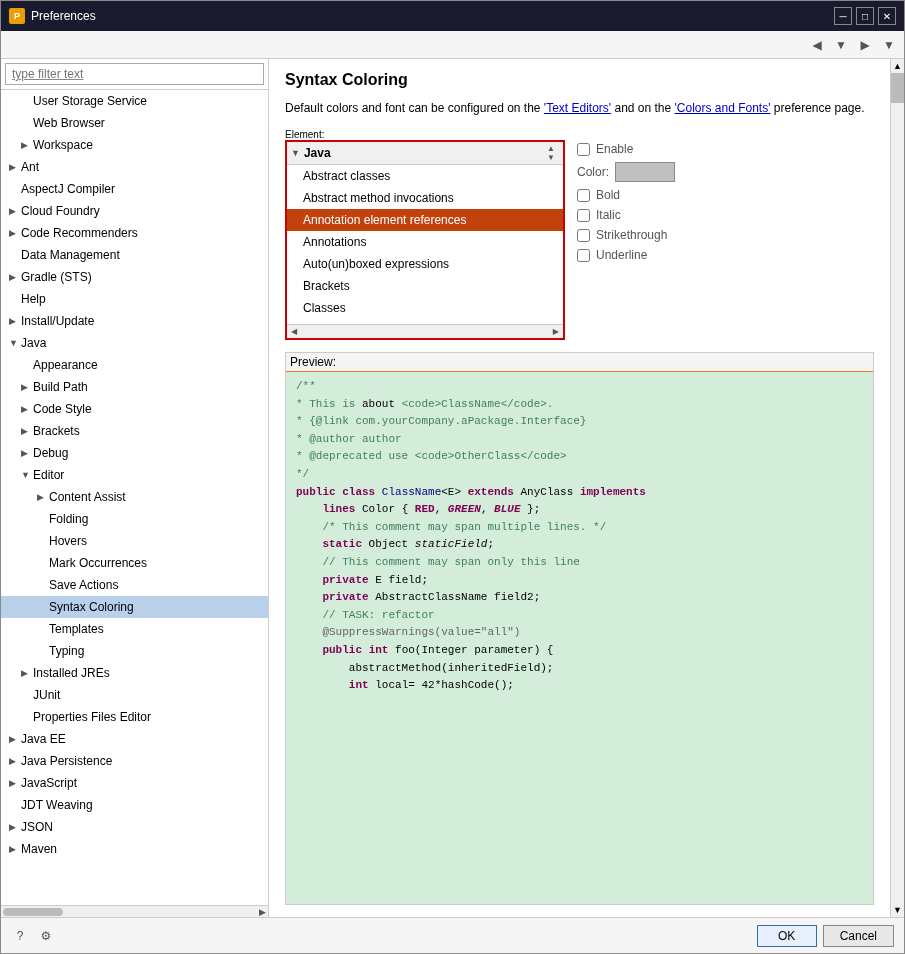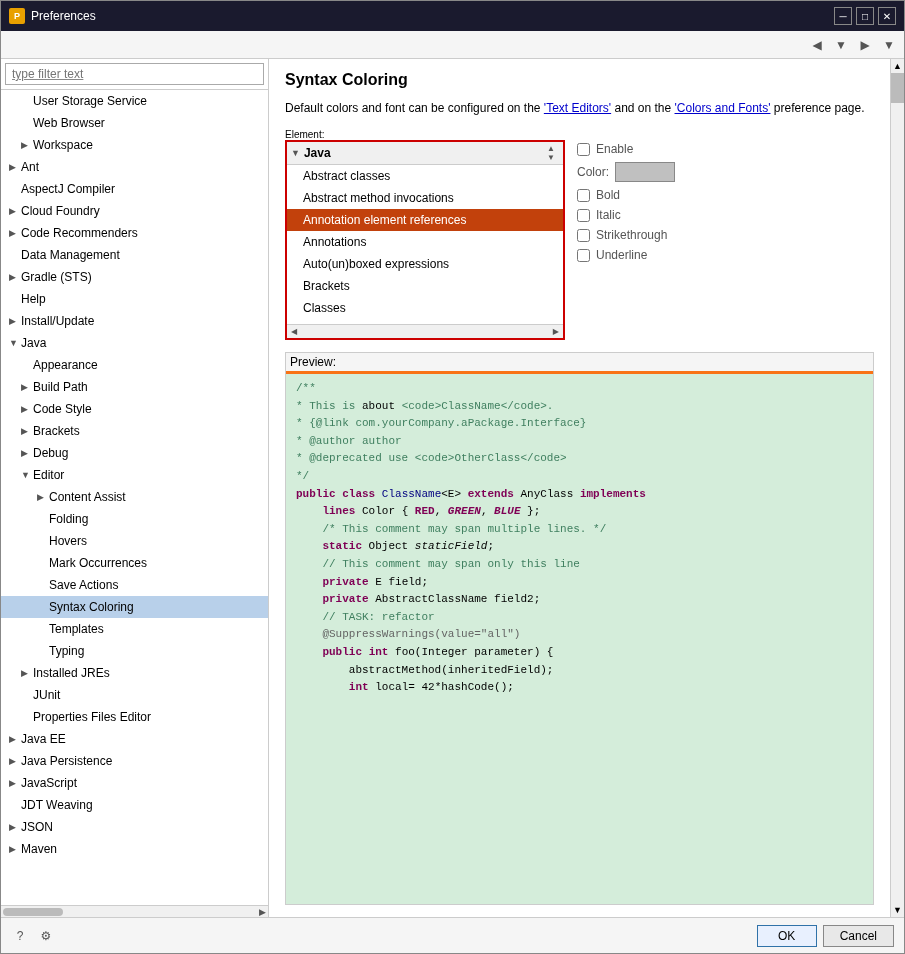--- a/index.html
+++ b/index.html
@@ -52,21 +52,21 @@
 
     .element-options { display: flex; flex-direction: column; gap: 6px; padding-top: 2px; }
     .option-row { display: flex; align-items: center; gap: 6px; }
     .option-label { font-size: 12px; color: #555; }
     .checkbox-row { display: flex; align-items: center; gap: 6px; }
     .checkbox-row input[type="checkbox"] { margin: 0; }
     .checkbox-row label { font-size: 12px; color: #555; }
     .color-box { width: 60px; height: 20px; background: #c0c0c0; border: 1px solid #888; }
 
     .preview-section { border: 1px solid #ccc; flex: 1; overflow: hidden; display: flex; flex-direction: column; }
-    .preview-label { font-size: 12px; padding: 2px 4px; border-bottom: 3px solid #f97316; background: #f5f5f5; }
+    .preview-label { font-size: 12px; padding: 2px 4px; border-bottom: 1px solid #f97316; background: #f5f5f5; }
     .preview-code { background: #d4edda; flex: 1; overflow-y: auto; padding: 6px 10px; font-family: 'Courier New', Courier, monospace; font-size: 11px; line-height: 1.6; }
     .code-comment { color: #3f7f5f; }
     .code-keyword { color: #7f0055; font-weight: bold; }
     .code-type { color: #000080; }
     .code-annotation { color: #646464; }
     .code-italic { font-style: italic; }
 
     .bottom-bar { border-top: 1px solid #ccc; padding: 6px 10px; display: flex; align-items: center; justify-content: space-between; background: #f5f5f5; height: 36px; }
     .bottom-icons { display: flex; gap: 8px; }
     .bottom-icon { width: 18px; height: 18px; display: flex; align-items: center; justify-content: center; font-size: 12px; cursor: pointer; color: #555; }

